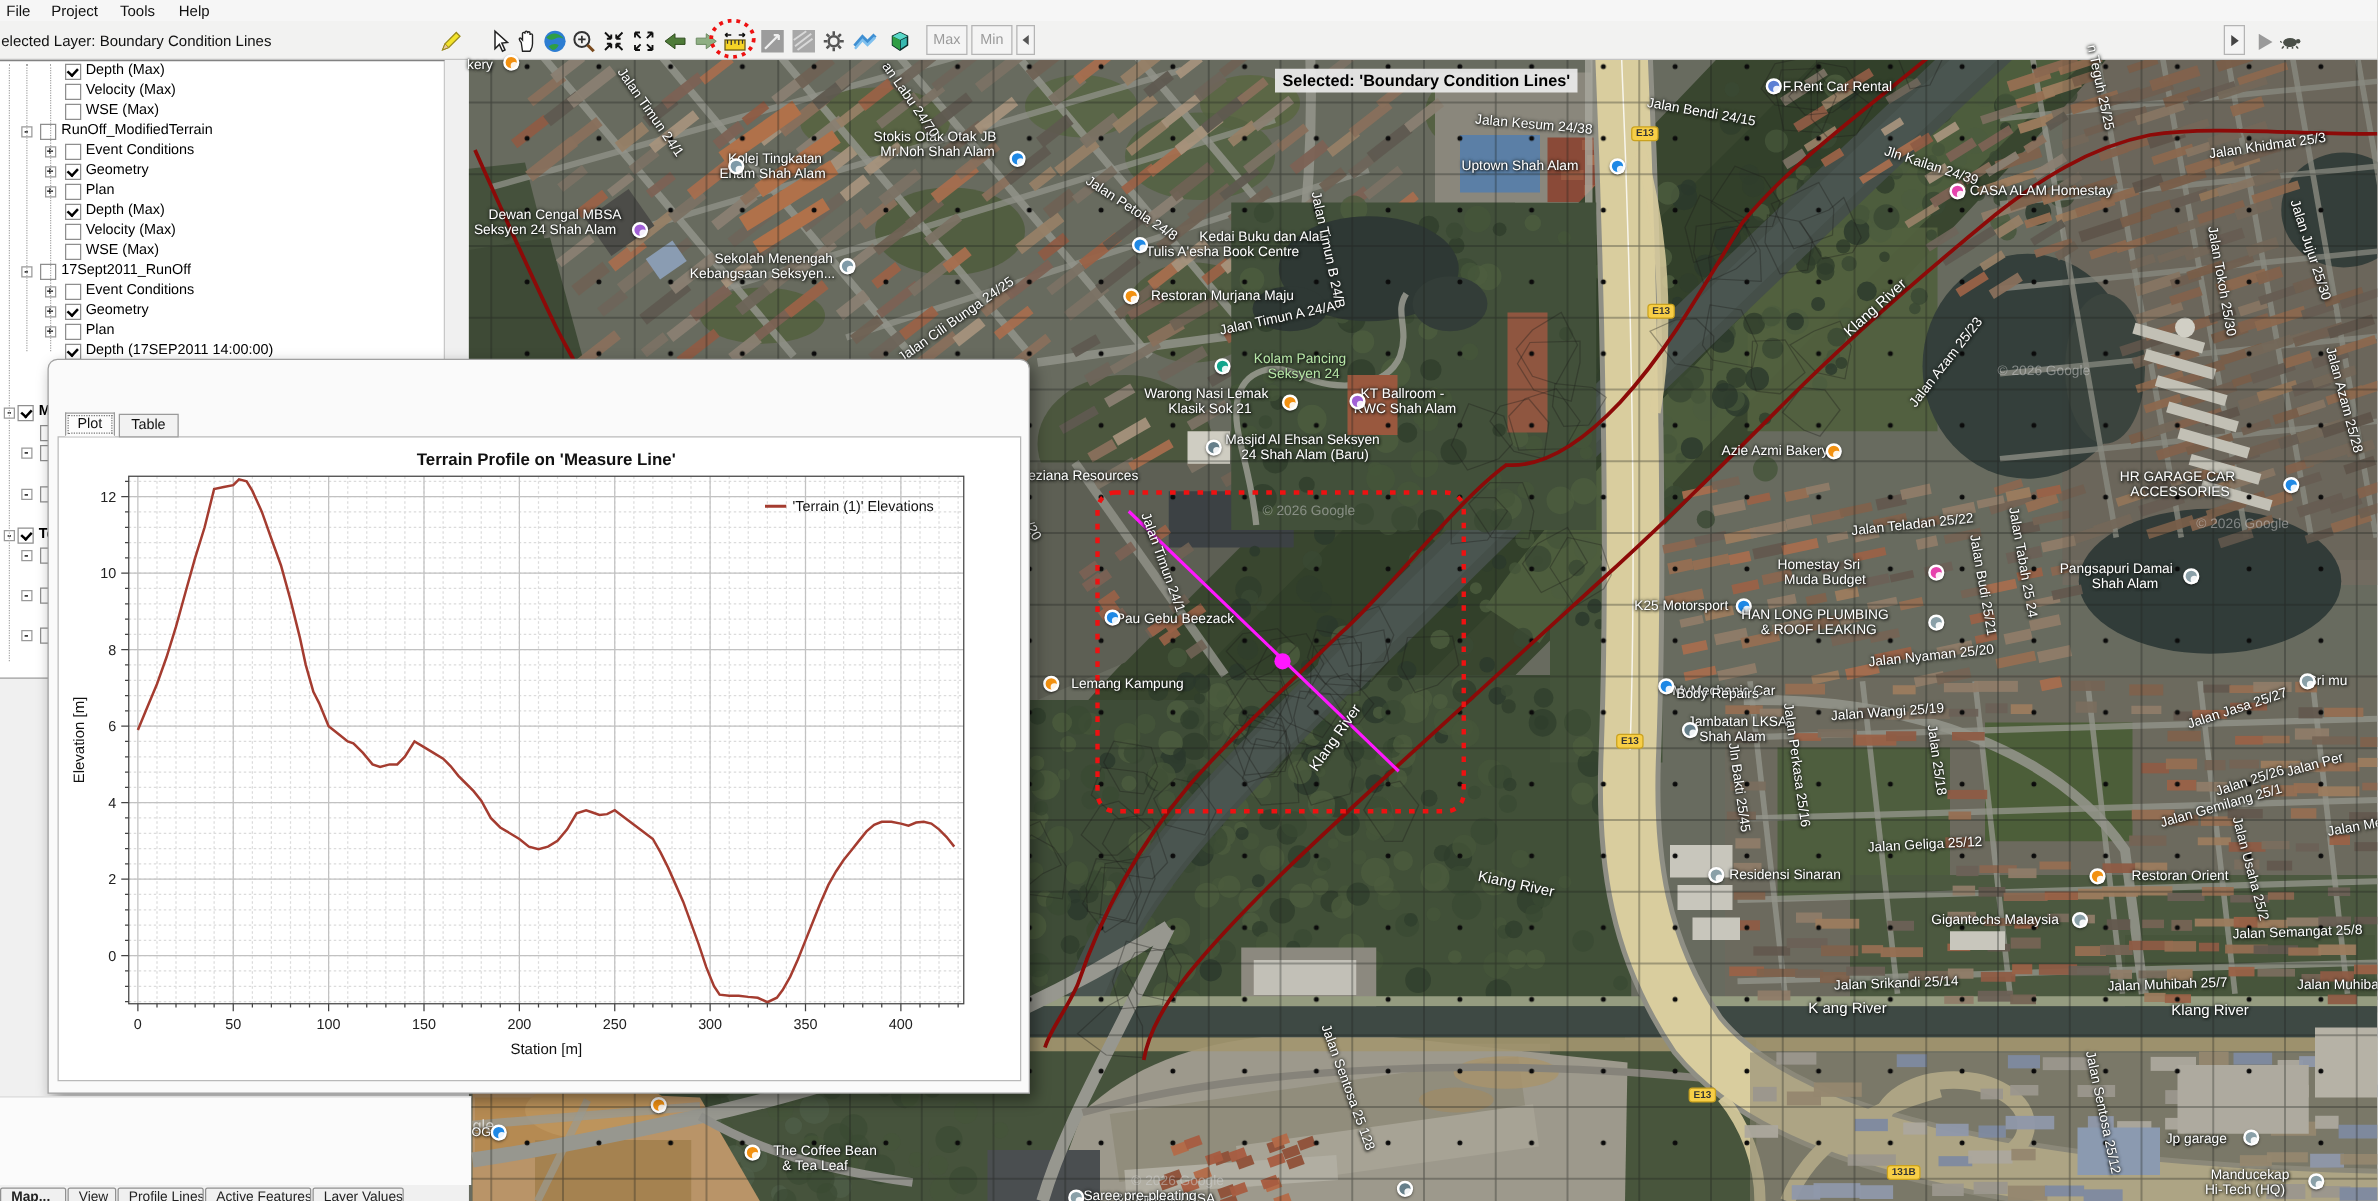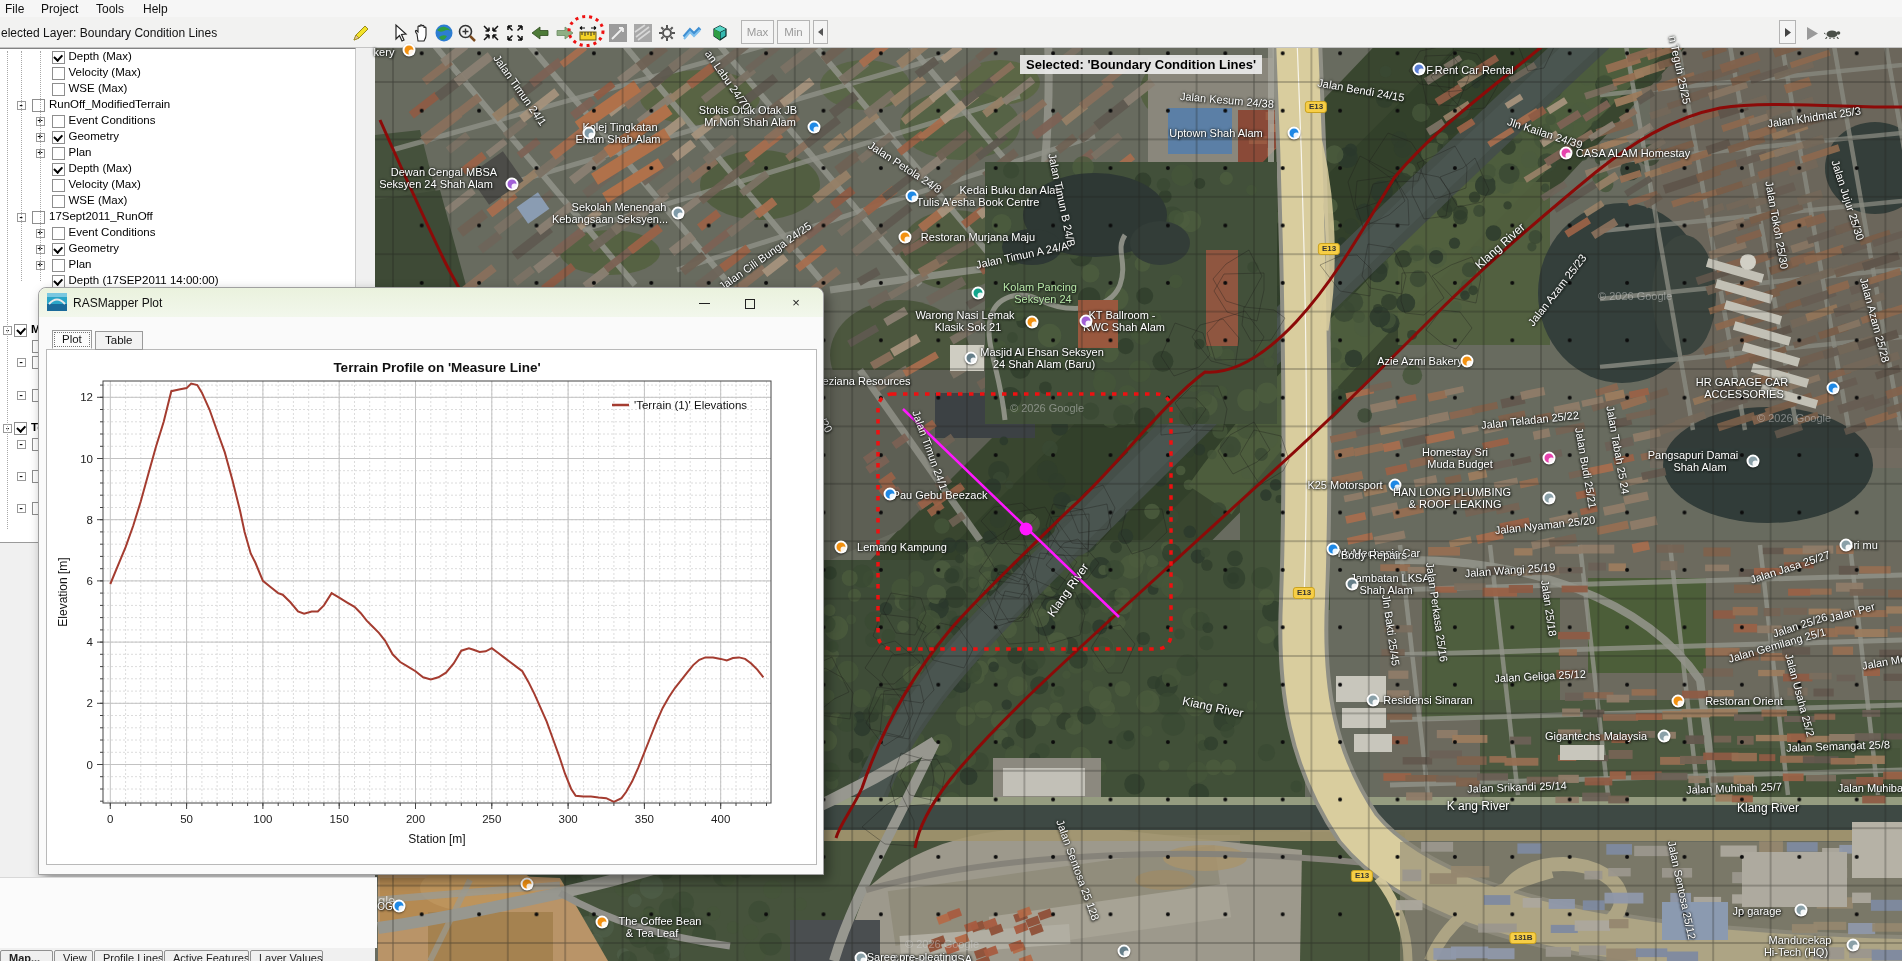--- a/index.html
+++ b/index.html
@@ -1942,32 +1942,20 @@
     <div class="cb" style="left:32px;top:421px"></div>
     <div class="trow" style="left:49px;top:420px;">x</div>
     <div class="pm" style="left:16.5px;top:455px">-</div>
     <div class="cb" style="left:32px;top:453px"></div>
     <div class="trow" style="left:49px;top:452px;">x</div>
     <div class="dot-v" style="left:7px;top:2px;height:478px"></div>
     <div class="dot-v" style="left:21px;top:2px;height:230px"></div>
     <div class="dot-v" style="left:40px;top:2px;height:230px"></div>
   </div>
 <div id="pwin">
- <div id="ptitle">
-      <svg style="position:absolute;left:8px;top:5px" width="20" height="18">
-        <rect x="0" y="0" width="20" height="18" fill="#2aa5c8"></rect>
-        <rect x="0" y="11" width="20" height="7" fill="#1a6a9a"></rect>
-        <path d="M2,11 Q10,2 18,11" fill="none" stroke="#e8e8e8" stroke-width="2"></path>
-        <rect x="0" y="0" width="20" height="4" fill="#7ac8e0"></rect>
-      </svg>
-      <span class="txt">RASMapper Plot</span>
- <div class="wbtn" style="left:642px"><span style="display:inline-block;width:11px;height:1px;background:#222;vertical-align:middle"></span></div>
-      <div class="wbtn" style="left:688px"><span style="display:inline-block;width:10px;height:10px;border:1.4px solid #222;vertical-align:middle"></span></div>
-      <div class="wbtn" style="left:734px">×</div>
- </div>
  <div id="pbody"></div>
  <div class="tab" style="left:13px;top:42px;background:#fcfcfc;border-bottom:1px solid #fcfcfc;z-index:3;outline:1px dotted #777;outline-offset:-3px">Plot</div>
  <div class="tab" style="left:56px;top:43px">Table</div>
  <svg style="position:absolute;left:0;top:0" width="786" height="588" viewBox="0 0 786 588" font-family="Liberation Sans, sans-serif">
       <rect x="64" y="93" width="668" height="422" fill="#ffffff"></rect>
       <path d="M86.6,93V515 M101.8,93V515 M117.1,93V515 M132.3,93V515 M147.6,93V515 M162.9,93V515 M178.1,93V515 M193.4,93V515 M208.6,93V515 M223.9,93V515 M239.2,93V515 M254.4,93V515 M269.7,93V515 M284.9,93V515 M300.2,93V515 M315.5,93V515 M330.7,93V515 M346.0,93V515 M361.2,93V515 M376.5,93V515 M391.8,93V515 M407.0,93V515 M422.3,93V515 M437.5,93V515 M452.8,93V515 M468.1,93V515 M483.3,93V515 M498.6,93V515 M513.8,93V515 M529.1,93V515 M544.4,93V515 M559.6,93V515 M574.9,93V515 M590.1,93V515 M605.4,93V515 M620.7,93V515 M635.9,93V515 M651.2,93V515 M666.4,93V515 M681.7,93V515 M697.0,93V515 M712.2,93V515 M727.5,93V515 M64,513.2H732 M64,501.0H732 M64,488.7H732 M64,476.5H732 M64,464.3H732 M64,452.0H732 M64,439.8H732 M64,427.5H732 M64,415.3H732 M64,403.1H732 M64,390.8H732 M64,378.6H732 M64,366.3H732 M64,354.1H732 M64,341.9H732 M64,329.6H732 M64,317.4H732 M64,305.1H732 M64,292.9H732 M64,280.7H732 M64,268.4H732 M64,256.2H732 M64,243.9H732 M64,231.7H732 M64,219.5H732 M64,207.2H732 M64,195.0H732 M64,182.7H732 M64,170.5H732 M64,158.3H732 M64,146.0H732 M64,133.8H732 M64,121.5H732 M64,109.3H732 M64,97.1H732" stroke="#dcdcdc" stroke-width="1" stroke-dasharray="2 2" fill="none"></path>
       <path d="M71.3,93V515 M147.6,93V515 M223.9,93V515 M300.2,93V515 M376.5,93V515 M452.8,93V515 M529.1,93V515 M605.4,93V515 M681.7,93V515 M64,476.5H732 M64,415.3H732 M64,354.1H732 M64,292.9H732 M64,231.7H732 M64,170.5H732 M64,109.3H732" stroke="#c2c2c2" stroke-width="1" fill="none"></path>
       <path d="M71.3,296.0 L78.9,277.6 L86.6,259.2 L94.2,237.8 L101.8,213.3 L109.4,185.8 L117.1,158.3 L124.7,133.8 L132.3,103.2 L140.0,101.6 L147.6,100.1 L152.2,95.5 L158.3,97.1 L162.9,104.7 L170.5,121.5 L178.1,143.0 L185.8,164.4 L193.4,191.9 L201.0,222.5 L205.6,243.9 L211.7,265.4 L216.3,274.5 L223.9,292.9 L231.5,299.0 L239.2,305.1 L243.7,306.7 L251.4,314.3 L259.0,323.5 L265.1,325.6 L272.7,323.5 L278.8,323.5 L284.9,317.4 L292.6,305.1 L300.2,309.7 L307.8,314.3 L315.5,318.9 L321.6,325.0 L327.7,332.7 L333.8,338.8 L339.9,344.9 L346.0,352.6 L353.6,366.3 L361.2,374.0 L368.9,378.6 L376.5,383.2 L384.1,389.3 L391.8,391.4 L399.4,389.3 L407.0,384.7 L414.7,375.5 L422.3,362.7 L429.9,360.2 L434.5,361.8 L440.6,363.9 L446.7,363.3 L452.8,360.2 L458.9,364.8 L465.0,369.4 L471.1,374.0 L477.2,378.6 L483.3,383.2 L489.4,393.9 L495.5,406.1 L501.6,419.9 L507.7,433.7 L513.8,450.5 L519.9,467.3 L526.0,485.7 L532.2,501.0 L536.7,507.7 L544.4,508.6 L552.0,508.6 L559.6,509.5 L567.2,510.2 L574.9,513.8 L582.5,510.2 L587.1,504.0 L593.2,493.3 L599.3,479.6 L605.4,464.3 L611.5,449.0 L617.6,433.7 L623.7,419.9 L629.8,409.2 L635.9,400.0 L642.0,392.4 L648.1,384.7 L654.2,377.1 L660.3,371.8 L666.4,369.4 L674.1,369.4 L681.7,370.9 L687.8,372.5 L693.9,370.0 L700.0,369.4 L706.1,370.9 L712.2,375.5 L718.3,381.6 L724.4,389.3" fill="none" stroke="#a43c30" stroke-width="2"></path>
       <rect x="64" y="93" width="668" height="422" fill="none" stroke="#444" stroke-width="1"></rect>
       <path d="M71.3,515v6 M147.6,515v6 M223.9,515v6 M300.2,515v6 M376.5,515v6 M452.8,515v6 M529.1,515v6 M605.4,515v6 M681.7,515v6 M71.3,515v3 M86.6,515v3 M101.8,515v3 M117.1,515v3 M132.3,515v3 M147.6,515v3 M162.9,515v3 M178.1,515v3 M193.4,515v3 M208.6,515v3 M223.9,515v3 M239.2,515v3 M254.4,515v3 M269.7,515v3 M284.9,515v3 M300.2,515v3 M315.5,515v3 M330.7,515v3 M346.0,515v3 M361.2,515v3 M376.5,515v3 M391.8,515v3 M407.0,515v3 M422.3,515v3 M437.5,515v3 M452.8,515v3 M468.1,515v3 M483.3,515v3 M498.6,515v3 M513.8,515v3 M529.1,515v3 M544.4,515v3 M559.6,515v3 M574.9,515v3 M590.1,515v3 M605.4,515v3 M620.7,515v3 M635.9,515v3 M651.2,515v3 M666.4,515v3 M681.7,515v3 M697.0,515v3 M712.2,515v3 M727.5,515v3 M64,476.5h-6 M64,415.3h-6 M64,354.1h-6 M64,292.9h-6 M64,231.7h-6 M64,170.5h-6 M64,109.3h-6 M64,513.2h-3 M64,501.0h-3 M64,488.7h-3 M64,476.5h-3 M64,464.3h-3 M64,452.0h-3 M64,439.8h-3 M64,427.5h-3 M64,415.3h-3 M64,403.1h-3 M64,390.8h-3 M64,378.6h-3 M64,366.3h-3 M64,354.1h-3 M64,341.9h-3 M64,329.6h-3 M64,317.4h-3 M64,305.1h-3 M64,292.9h-3 M64,280.7h-3 M64,268.4h-3 M64,256.2h-3 M64,243.9h-3 M64,231.7h-3 M64,219.5h-3 M64,207.2h-3 M64,195.0h-3 M64,182.7h-3 M64,170.5h-3 M64,158.3h-3 M64,146.0h-3 M64,133.8h-3 M64,121.5h-3 M64,109.3h-3 M64,97.1h-3" stroke="#444" stroke-width="1" fill="none"></path>

